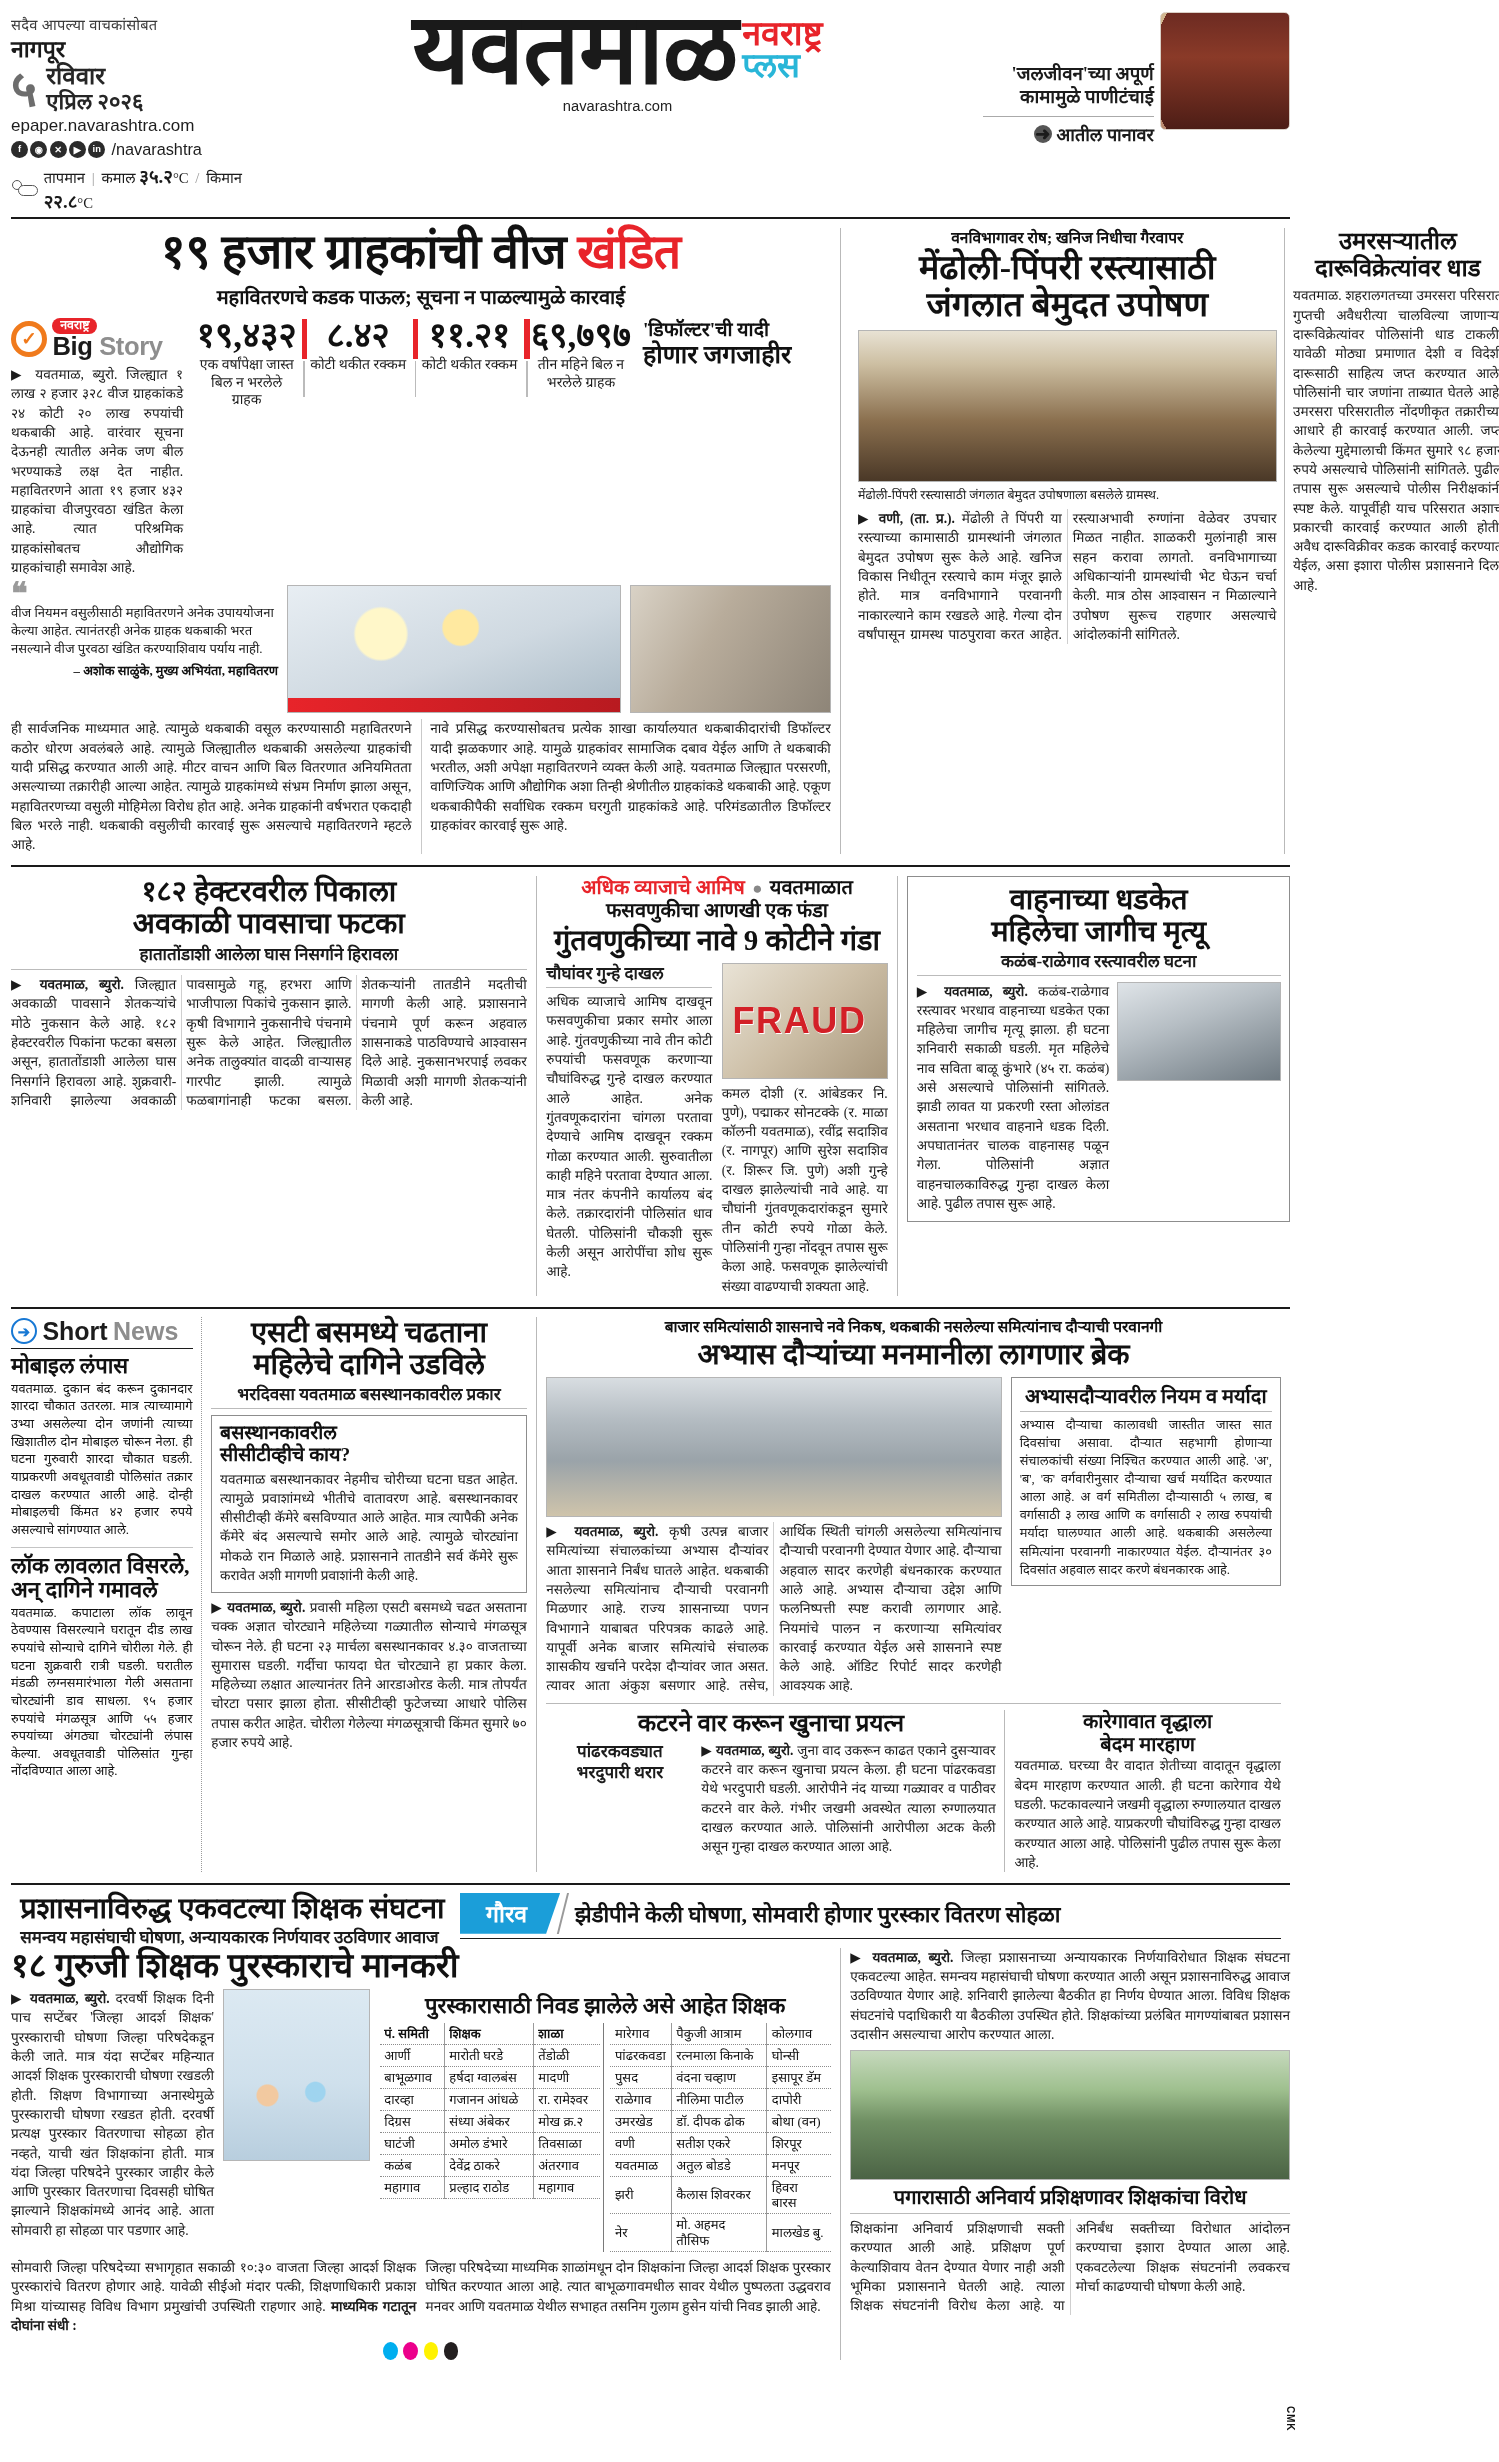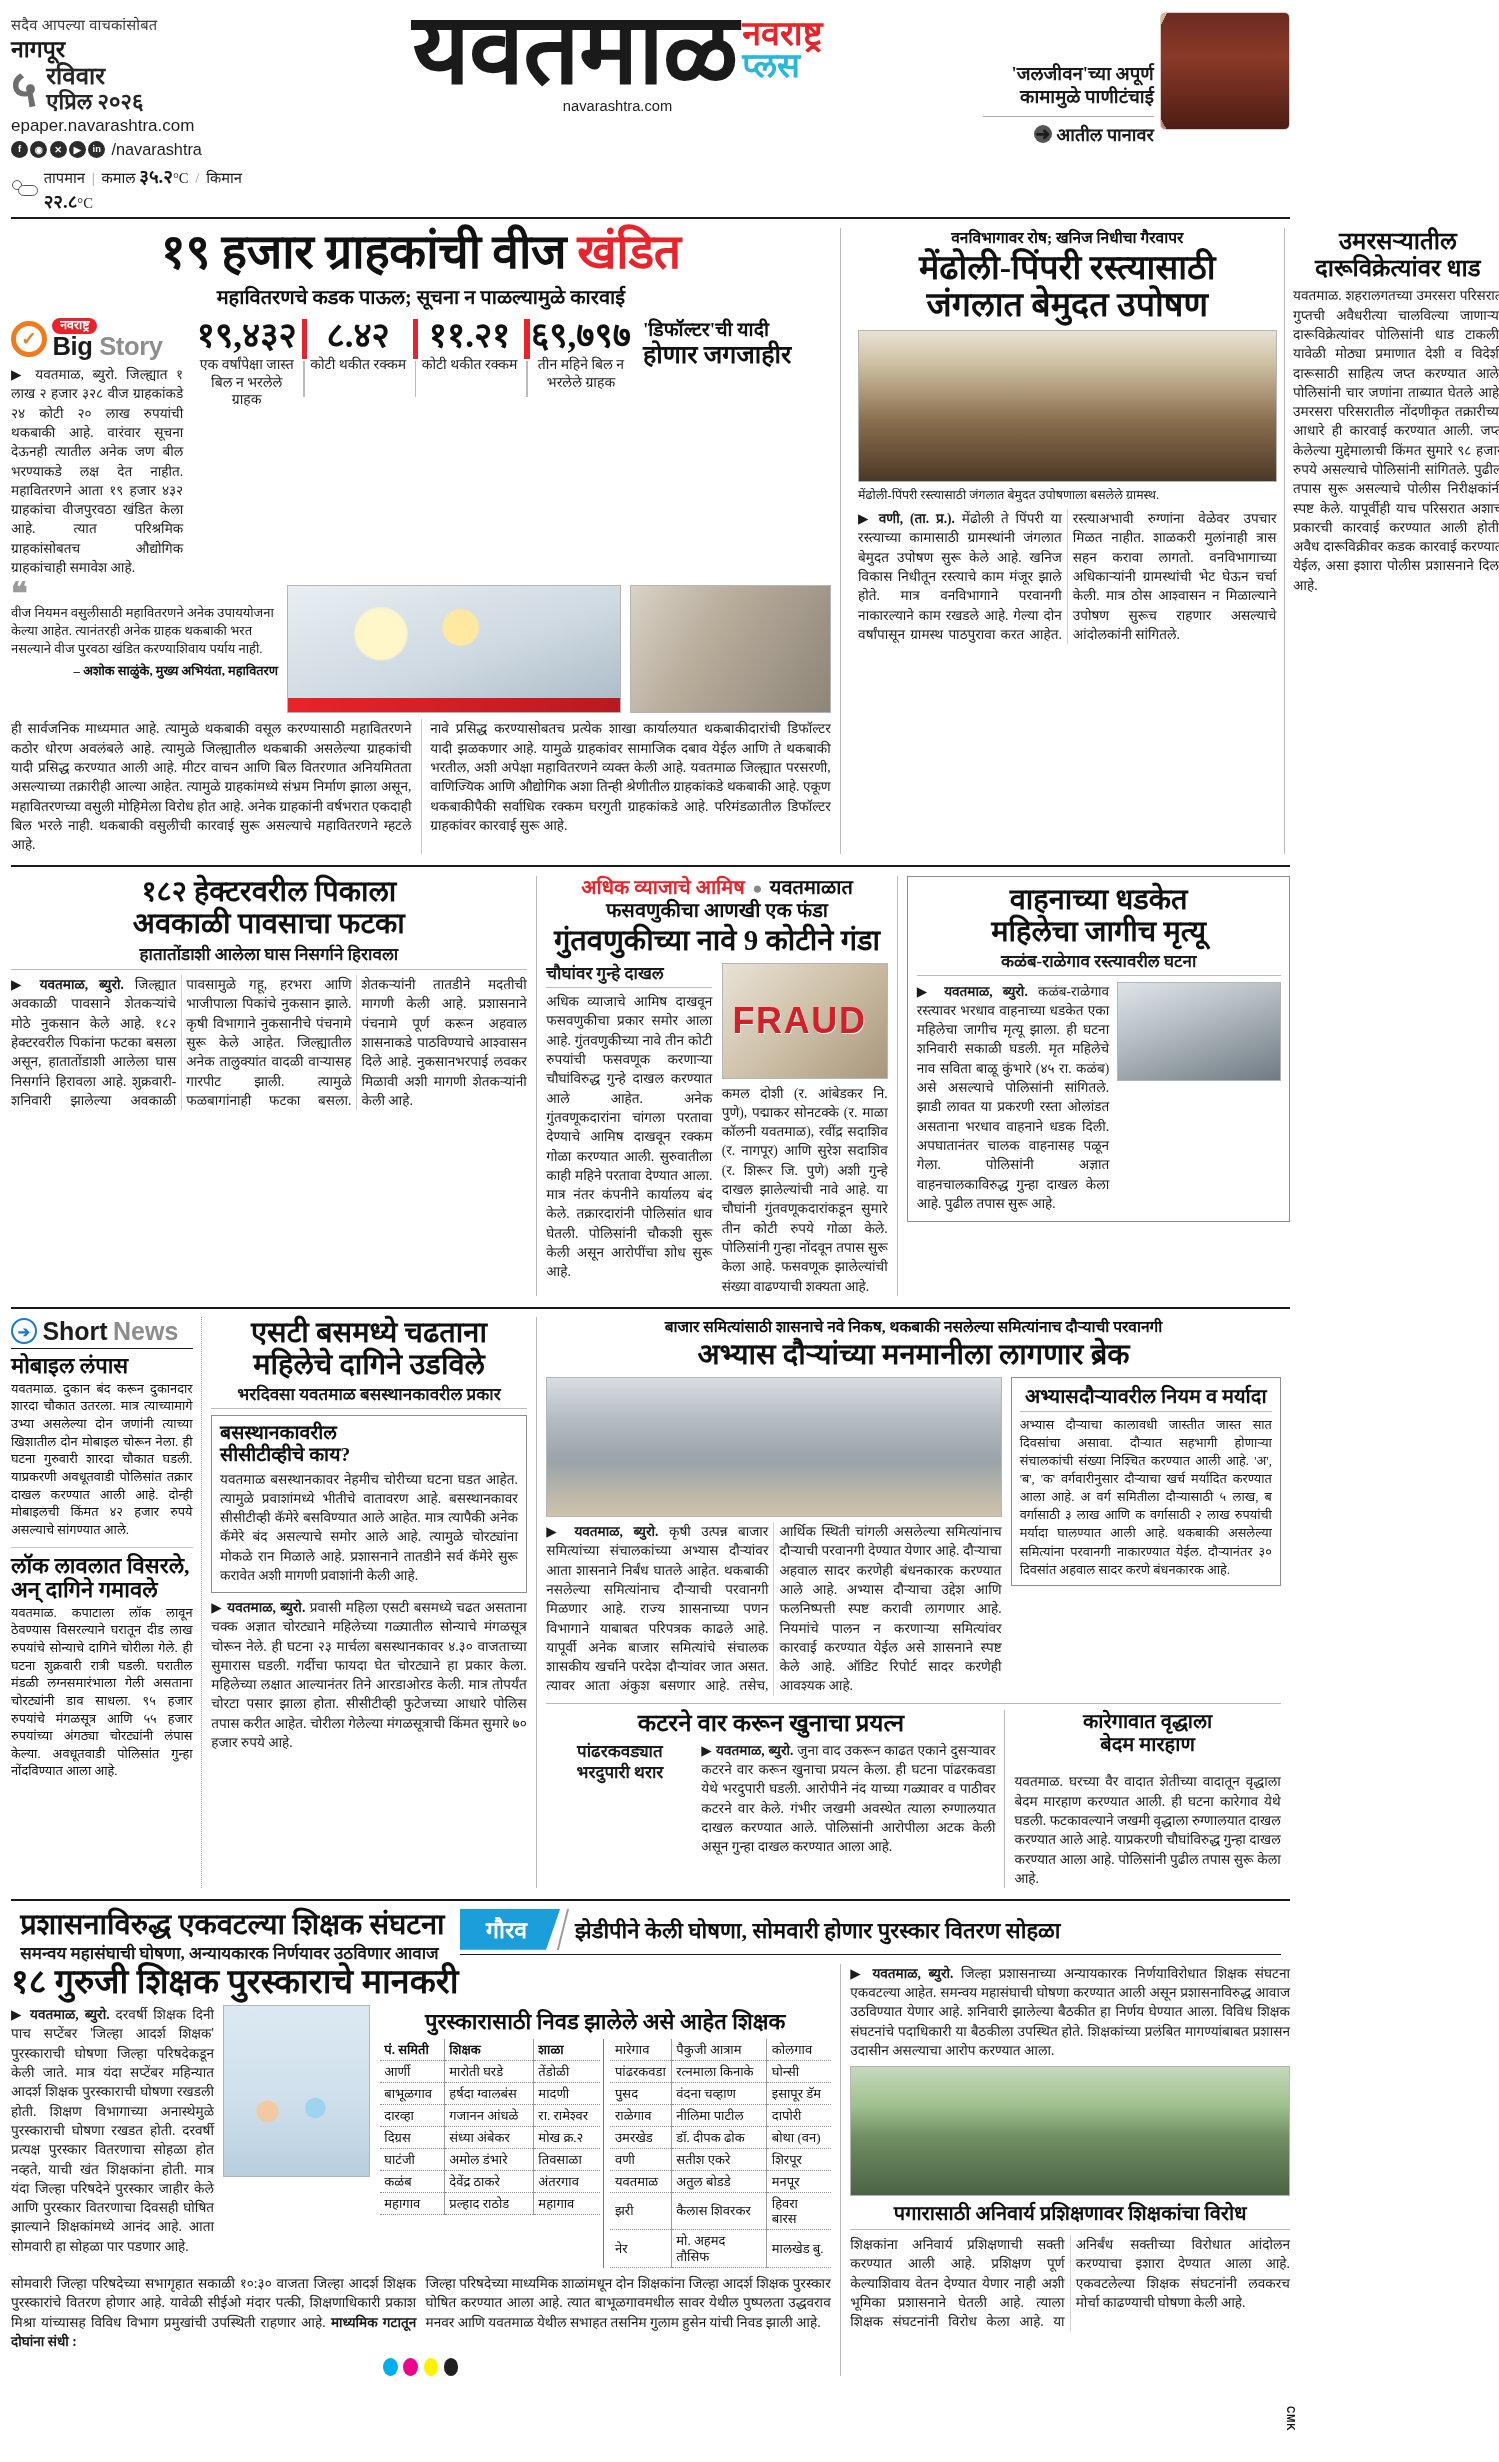--- a/index.html
+++ b/index.html
@@ -561,21 +561,21 @@
 भरदुपारी थरार</div>
             <div class="body" style="flex:1">
               <span class="dateline">▶ यवतमाळ, ब्युरो.</span>
               <span>जुना वाद उकरून काढत एकाने दुसऱ्यावर कटरने वार करून खुनाचा प्रयत्न केला. ही घटना पांढरकवडा येथे भरदुपारी घडली. आरोपीने नंद याच्या गळ्यावर व पाठीवर कटरने वार केले. गंभीर जखमी अवस्थेत त्याला रुग्णालयात दाखल करण्यात आले. पोलिसांनी आरोपीला अटक केली असून गुन्हा दाखल करण्यात आला आहे.</span>
             </div>
           </div>
         </div>
         <div style="flex:.8">
           <div class="hl-xs" style="text-align:center;white-space:pre-line">कारेगावात वृद्धाला
 बेदम मारहाण</div>
-          <div class="body" style="margin-top:17px">यवतमाळ. घरच्या वैर वादात शेतीच्या वादातून वृद्धाला बेदम मारहाण करण्यात आली. ही घटना कारेगाव येथे घडली. फटकावल्याने जखमी वृद्धाला रुग्णालयात दाखल करण्यात आले आहे. याप्रकरणी चौघांविरुद्ध गुन्हा दाखल करण्यात आला आहे. पोलिसांनी पुढील तपास सुरू केला आहे.</div>
+          <div class="body" style="margin-top:1px">यवतमाळ. घरच्या वैर वादात शेतीच्या वादातून वृद्धाला बेदम मारहाण करण्यात आली. ही घटना कारेगाव येथे घडली. फटकावल्याने जखमी वृद्धाला रुग्णालयात दाखल करण्यात आले आहे. याप्रकरणी चौघांविरुद्ध गुन्हा दाखल करण्यात आला आहे. पोलिसांनी पुढील तपास सुरू केला आहे.</div>
         </div>
       </div>
     </div>
   </div>
 
   <div class="sec4">
     <div style="display:flex;gap:0">
       <div style="flex:1;padding-left:9.3px">
         <div class="hl-md">प्रशासनाविरुद्ध एकवटल्या शिक्षक संघटना</div>
         <div class="sub" style="margin-top:1.6px">समन्वय महासंघाची घोषणा, अन्यायकारक निर्णयावर उठविणार आवाज</div>

